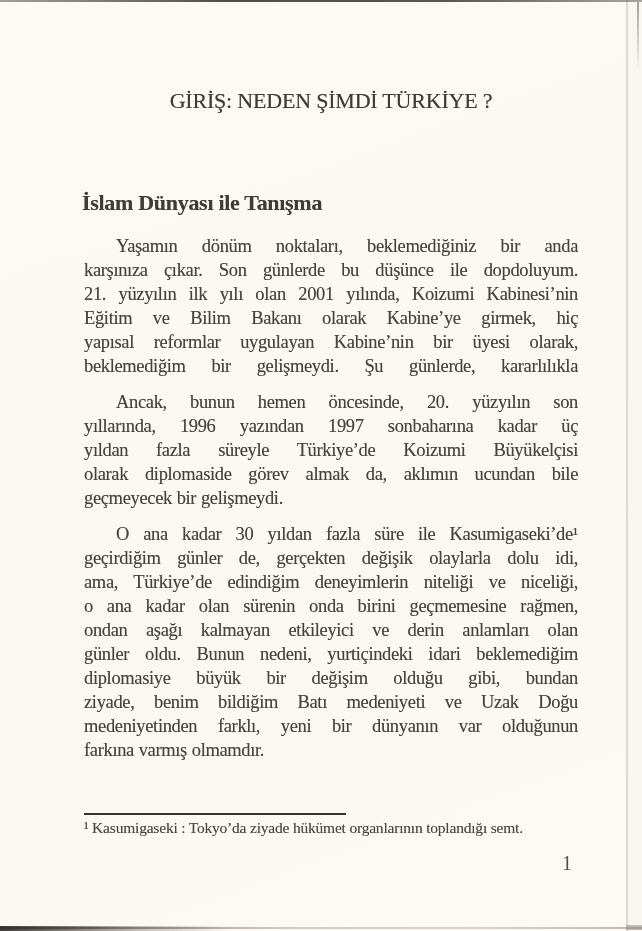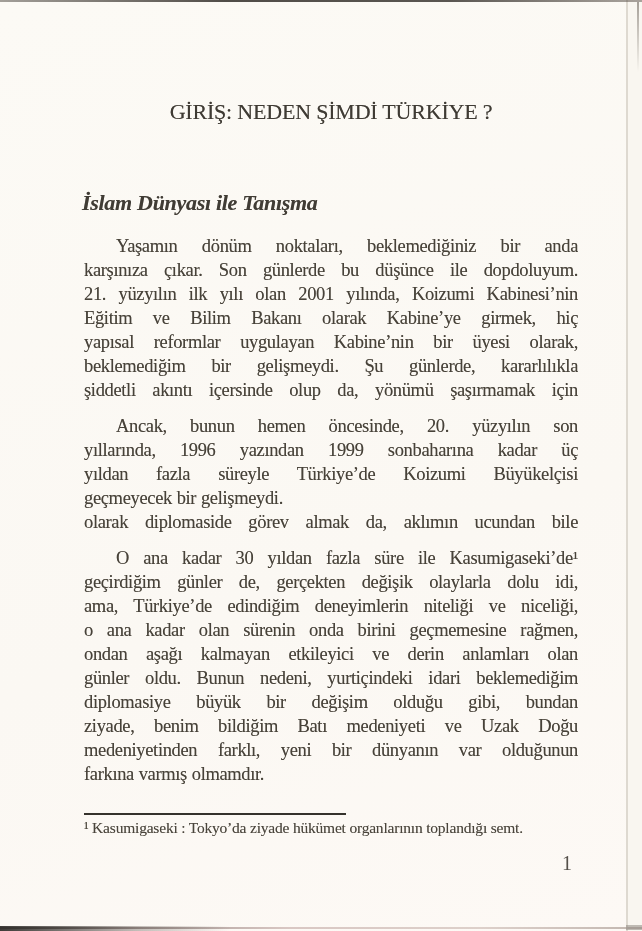--- a/index.html
+++ b/index.html
@@ -3,25 +3,25 @@
 <meta charset="utf-8">
 <style>
   html,body{margin:0;padding:0;}
   .page{
     position:relative; width:642px; height:931px; overflow:hidden;
     background:linear-gradient(160deg,#fcfaf5 0%,#fbf8f3 60%,#fdf9f5 100%);
     font-family:"Liberation Serif","DejaVu Serif",serif;
     color:#474239;
   }
   
-  .title{position:absolute; top:94px; left:84px; width:494px; text-align:center;
+  .title{position:absolute; top:83px; left:84px; width:494px; text-align:center;
     font-size:22px; line-height:35px; color:#3f3b34; letter-spacing:-0.2px;
     text-shadow:0 0 .5px rgba(63,59,52,.55);}
   
-  .heading{position:absolute; top:189px; left:82px; font-style:italic; font-weight:600;
+  .heading{position:absolute; top:189px; left:82px; font-weight:600;
     font-size:22px; line-height:28px; color:#403c35; letter-spacing:-0.3px;
     text-shadow:0 0 .5px rgba(63,59,52,.5);}
   
   .body{position:absolute; top:234px; left:84px; width:494px;
     font-size:18.5px; letter-spacing:-0.35px; word-spacing:.5px;
     text-shadow:0 0 .5px rgba(70,65,56,.45);}
   .para{margin:0 0 12px 0;}
   .line{height:24px; line-height:24px; overflow:hidden;
     text-align:justify; text-align-last:justify; white-space:normal;}
   .line.last{text-align-last:left;}
@@ -59,28 +59,27 @@
   <div class="heading">İslam Dünyası ile Tanışma</div>
 
   <div class="body">
       <div class="para">
         <div class="line first">Yaşamın dönüm noktaları, beklemediğiniz bir anda</div>
         <div class="line">karşınıza çıkar. Son günlerde bu düşünce ile dopdoluyum.</div>
         <div class="line">21. yüzyılın ilk yılı olan 2001 yılında, Koizumi Kabinesi’nin</div>
         <div class="line">Eğitim ve Bilim Bakanı olarak Kabine’ye girmek, hiç</div>
         <div class="line">yapısal reformlar uygulayan Kabine’nin bir üyesi olarak,</div>
         <div class="line">beklemediğim bir gelişmeydi. Şu günlerde, kararlılıkla</div>
-        <div class="line">şiddetli akıntı içersinde olup da, yönümü şaşırmamak için</div>
       </div>
       <div class="para">
         <div class="line first">Ancak, bunun hemen öncesinde, 20. yüzyılın son</div>
-        <div class="line">yıllarında, 1996 yazından 1999 sonbaharına kadar üç</div>
+        <div class="line">yıllarında, 1996 yazından 1997 sonbaharına kadar üç</div>
         <div class="line">yıldan fazla süreyle Türkiye’de Koizumi Büyükelçisi</div>
+        <div class="line">olarak diplomaside görev almak da, aklımın ucundan bile</div>
         <div class="line last">geçmeyecek bir gelişmeydi.</div>
-        <div class="line">olarak diplomaside görev almak da, aklımın ucundan bile</div>
       </div>
       <div class="para">
         <div class="line first">O ana kadar 30 yıldan fazla süre ile Kasumigaseki’de¹</div>
         <div class="line">geçirdiğim günler de, gerçekten değişik olaylarla dolu idi,</div>
         <div class="line">ama, Türkiye’de edindiğim deneyimlerin niteliği ve niceliği,</div>
         <div class="line">o ana kadar olan sürenin onda birini geçmemesine rağmen,</div>
         <div class="line">ondan aşağı kalmayan etkileyici ve derin anlamları olan</div>
         <div class="line">günler oldu. Bunun nedeni, yurtiçindeki idari beklemediğim</div>
         <div class="line">diplomasiye büyük bir değişim olduğu gibi, bundan</div>
         <div class="line">ziyade, benim bildiğim Batı medeniyeti ve Uzak Doğu</div>

